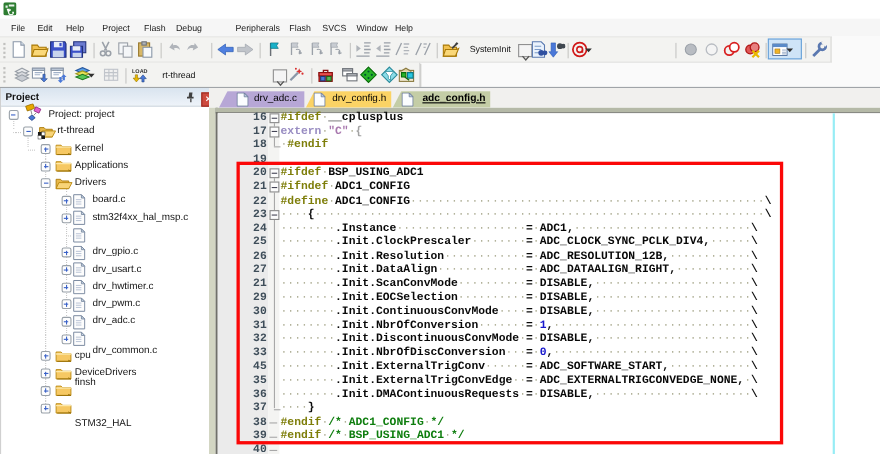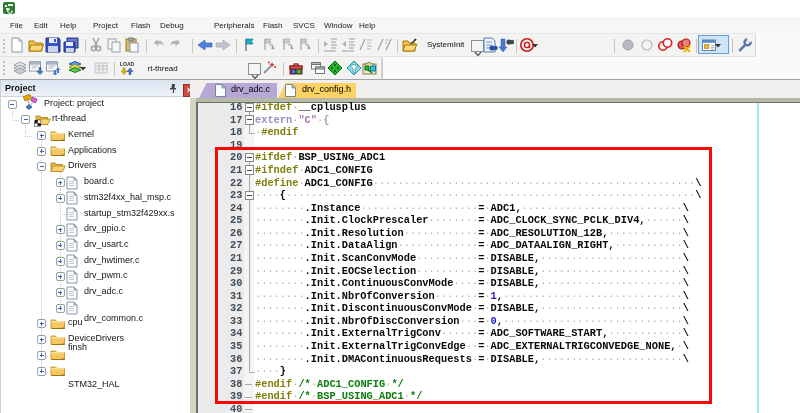--- a/index.html
+++ b/index.html
@@ -405,21 +405,20 @@
 <div class="tl" style="left:84px;top:189.8px">stm32f4xx_hal_msp.c</div>
 <div class="ebox" style="left:55.5px;top:193.8px">
       <i class="mh"></i>
       <i class="mv"></i>
     </div>
 <svg class="ti" style="left:66px;top:207.0px" width="12" height="14" viewBox="0 0 12 14">
 <path d="M1 1 L8 1 L11 4 L11 13 L1 13 Z" fill="#fdfdfd" stroke="#7a8aa0" stroke-width="0.9"></path>
 <path d="M8 1 L8 4 L11 4 Z" fill="#c8d4e4" stroke="#7a8aa0" stroke-width="0.8"></path>
 <path d="M3 5.5 h5 M3 7.5 h5 M3 9.5 h5" stroke="#b0bcd0" stroke-width="0.8"></path>
     </svg>
-<div class="tl" style="left:84px;top:205.5px">startup_stm32f429xx.s</div>
 <svg class="ti" style="left:66px;top:222.7px" width="12" height="14" viewBox="0 0 12 14">
 <path d="M1 1 L8 1 L11 4 L11 13 L1 13 Z" fill="#fdfdfd" stroke="#7a8aa0" stroke-width="0.9"></path>
 <path d="M8 1 L8 4 L11 4 Z" fill="#c8d4e4" stroke="#7a8aa0" stroke-width="0.8"></path>
 <path d="M3 5.5 h5 M3 7.5 h5 M3 9.5 h5" stroke="#b0bcd0" stroke-width="0.8"></path>
     </svg>
 <div class="tl" style="left:84px;top:221.2px">drv_gpio.c</div>
 <div class="ebox" style="left:55.5px;top:225.2px">
       <i class="mh"></i>
       <i class="mv"></i>
     </div>
@@ -525,20 +524,27 @@
         <path d="M7 0.5 L7 4 L10.5 4 Z" fill="#b8c8dc" stroke="#6a7a9a" stroke-width="0.7"></path>
       </svg>
 <div class="lbl" style="left:32px;">drv_adc.c</div>
     </div>
     <div class="tab" style="left:278px;width:78px;background:#fbd365;clip-path:polygon(8px 0, 100% 0, 100% 100%, 0 100%);">
 <svg style="left:7px;top:1px" width="11" height="13" viewBox="0 0 11 13">
         <path d="M0.5 0.5 L7 0.5 L10.5 4 L10.5 12.5 L0.5 12.5 Z" fill="#fbfdff" stroke="#6a7a9a" stroke-width="0.9"></path>
         <path d="M7 0.5 L7 4 L10.5 4 Z" fill="#b8c8dc" stroke="#6a7a9a" stroke-width="0.7"></path>
       </svg>
 <div class="lbl" style="left:24px;">drv_config.h</div>
+    </div>
+    <div class="tab" style="left:357px;width:89px;background:#c4cda6;clip-path:polygon(8px 0, 100% 0, 100% 100%, 0 100%);">
+<svg style="left:8px;top:1px" width="11" height="13" viewBox="0 0 11 13">
+        <path d="M0.5 0.5 L7 0.5 L10.5 4 L10.5 12.5 L0.5 12.5 Z" fill="#fbfdff" stroke="#6a7a9a" stroke-width="0.9"></path>
+        <path d="M7 0.5 L7 4 L10.5 4 Z" fill="#b8c8dc" stroke="#6a7a9a" stroke-width="0.7"></path>
+      </svg>
+<div class="lbl" style="left:27px;text-decoration:underline;font-weight:bold;font-size:9.3px;">adc_config.h</div>
     </div>
 <div id="editor"></div>
 <div id="gutter"></div>
 <div id="foldcol"></div>
 <div id="cyanline"></div>
 <div id="elines">
 <div class="eline" style="top:101.00px"><span class="k" style="left:0.00px">#ifdef</span><span class="d" style="left:37.20px">·</span><span class="b" style="left:43.40px">__cplusplus</span></div>
 <div class="lnum" style="top:101.00px">16</div>
 <div class="eline" style="top:113.58px"><span class="p1" style="left:0.00px">extern</span><span class="d" style="left:37.20px">·</span><span class="p2" style="left:43.40px">"C"</span><span class="d" style="left:62.00px">·</span><span class="p3" style="left:68.20px">{</span></div>
 <div class="lnum" style="top:113.58px">17</div>
@@ -568,21 +574,21 @@
 <div class="lnum" style="top:264.58px">29</div>
 <div class="eline" style="top:277.16px"><span class="d" style="left:0.00px">········</span><span class="b" style="left:49.60px">.Init.ContinuousConvMode</span><span class="d" style="left:198.40px">····</span><span class="b" style="left:223.20px">=</span><span class="d" style="left:229.40px">·</span><span class="b" style="left:235.60px">DISABLE,</span><span class="d" style="left:285.20px">·······················</span><span class="b" style="left:427.80px">\</span></div>
 <div class="lnum" style="top:277.16px">30</div>
 <div class="eline" style="top:289.75px"><span class="d" style="left:0.00px">········</span><span class="b" style="left:49.60px">.Init.NbrOfConversion</span><span class="d" style="left:179.80px">·······</span><span class="b" style="left:223.20px">=</span><span class="d" style="left:229.40px">·</span><span class="n" style="left:235.60px">1</span><span class="b" style="left:241.80px">,</span><span class="d" style="left:248.00px">·····························</span><span class="b" style="left:427.80px">\</span></div>
 <div class="lnum" style="top:289.75px">31</div>
 <div class="eline" style="top:302.33px"><span class="d" style="left:0.00px">········</span><span class="b" style="left:49.60px">.Init.DiscontinuousConvMode</span><span class="d" style="left:217.00px">·</span><span class="b" style="left:223.20px">=</span><span class="d" style="left:229.40px">·</span><span class="b" style="left:235.60px">DISABLE,</span><span class="d" style="left:285.20px">·······················</span><span class="b" style="left:427.80px">\</span></div>
 <div class="lnum" style="top:302.33px">32</div>
 <div class="eline" style="top:314.91px"><span class="d" style="left:0.00px">········</span><span class="b" style="left:49.60px">.Init.NbrOfDiscConversion</span><span class="d" style="left:204.60px">···</span><span class="b" style="left:223.20px">=</span><span class="d" style="left:229.40px">·</span><span class="n" style="left:235.60px">0</span><span class="b" style="left:241.80px">,</span><span class="d" style="left:248.00px">·····························</span><span class="b" style="left:427.80px">\</span></div>
 <div class="lnum" style="top:314.91px">33</div>
 <div class="eline" style="top:327.49px"><span class="d" style="left:0.00px">········</span><span class="b" style="left:49.60px">.Init.ExternalTrigConv</span><span class="d" style="left:186.00px">······</span><span class="b" style="left:223.20px">=</span><span class="d" style="left:229.40px">·</span><span class="b" style="left:235.60px">ADC_SOFTWARE_START,</span><span class="d" style="left:353.40px">············</span><span class="b" style="left:427.80px">\</span></div>
-<div class="lnum" style="top:327.49px">34</div>
+<div class="lnum" style="top:327.49px">45</div>
 <div class="eline" style="top:340.08px"><span class="d" style="left:0.00px">········</span><span class="b" style="left:49.60px">.Init.ExternalTrigConvEdge</span><span class="d" style="left:210.80px">··</span><span class="b" style="left:223.20px">=</span><span class="d" style="left:229.40px">·</span><span class="b" style="left:235.60px">ADC_EXTERNALTRIGCONVEDGE_NONE,</span><span class="d" style="left:421.60px">·</span><span class="b" style="left:427.80px">\</span></div>
 <div class="lnum" style="top:340.08px">35</div>
 <div class="eline" style="top:352.66px"><span class="d" style="left:0.00px">········</span><span class="b" style="left:49.60px">.Init.DMAContinuousRequests</span><span class="d" style="left:217.00px">·</span><span class="b" style="left:223.20px">=</span><span class="d" style="left:229.40px">·</span><span class="b" style="left:235.60px">DISABLE,</span><span class="d" style="left:285.20px">·······················</span><span class="b" style="left:427.80px">\</span></div>
 <div class="lnum" style="top:352.66px">36</div>
 <div class="eline" style="top:365.24px"><span class="d" style="left:0.00px">····</span><span class="b" style="left:24.80px">}</span></div>
 <div class="lnum" style="top:365.24px">37</div>
 <div class="eline" style="top:377.83px"><span class="k" style="left:0.00px">#endif</span><span class="d" style="left:37.20px">·</span><span class="g" style="left:43.40px">/*</span><span class="d" style="left:55.80px">·</span><span class="g" style="left:62.00px">ADC1_CONFIG</span><span class="d" style="left:130.20px">·</span><span class="g" style="left:136.40px">*/</span></div>
 <div class="lnum" style="top:377.83px">38</div>
 <div class="eline" style="top:390.41px"><span class="k" style="left:0.00px">#endif</span><span class="d" style="left:37.20px">·</span><span class="g" style="left:43.40px">/*</span><span class="d" style="left:55.80px">·</span><span class="g" style="left:62.00px">BSP_USING_ADC1</span><span class="d" style="left:148.80px">·</span><span class="g" style="left:155.00px">*/</span></div>
 <div class="lnum" style="top:390.41px">39</div>

